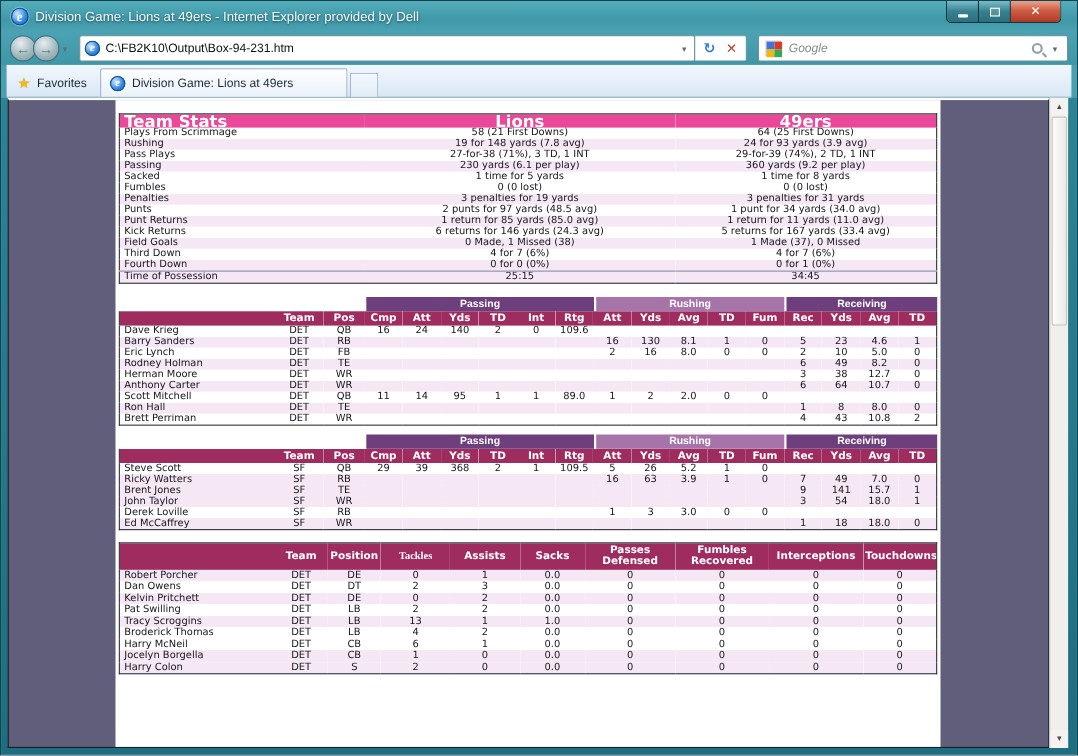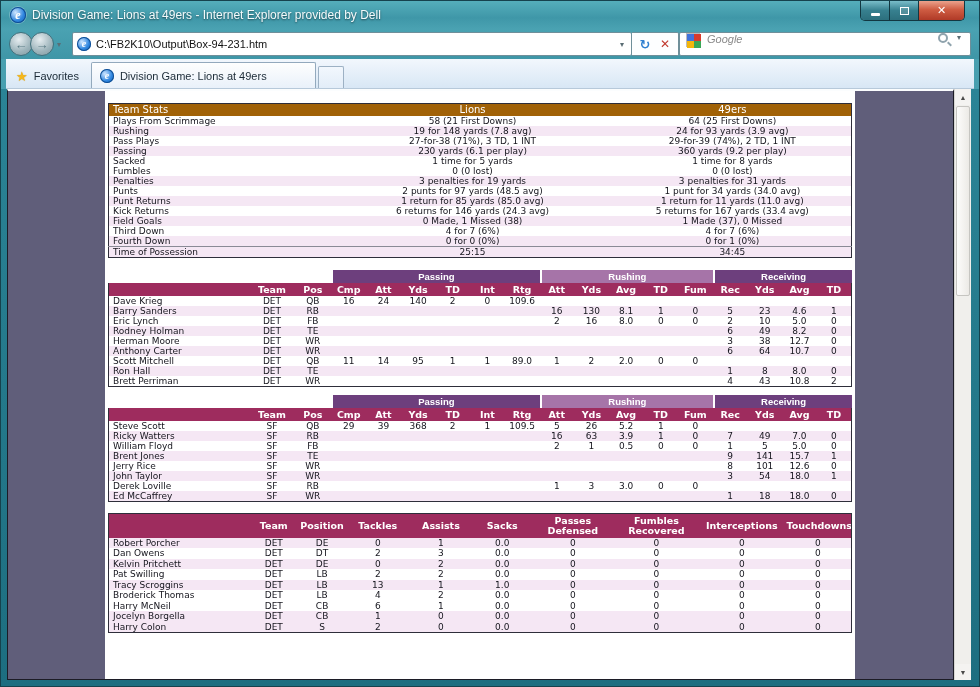--- a/index.html
+++ b/index.html
@@ -43,22 +43,22 @@
   .caret { color:#5a6d74; font-size:8px; margin:0 3px; }
   .addr-wrap { display:flex; align-items:center; background:#fff;
     border:1px solid #6f8f9a; border-radius:2px; height:24px;
     flex:0 0 560px; margin-left:8px; padding:0 4px; }
   .addr-text { font-size:11px; color:#111; margin-left:5px; flex:1; white-space:nowrap; overflow:hidden; }
   .btn-strip { display:flex; align-items:center; background:#fdfeff;
     border:1px solid #6f8f9a; border-left:none; height:24px; padding:0 3px; border-radius:0 2px 2px 0; }
   .mini-btn { width:20px; text-align:center; font-size:13px; font-weight:bold; }
   .refresh { color:#2f7fd0; }
   .stop { color:#c23a30; font-size:12px; }
-  .search-wrap { display:flex; align-items:flex-start; background:#fff;
-    border:1px solid #6f8f9a; border-radius:2px; height:24px; flex:1; padding:0 6px; }
+  .search-wrap { display:flex; align-items:center; background:#fff;
+    border:1px solid #6f8f9a; border-radius:2px; height:24px; flex:1; margin-left:10px; padding:0 6px; }
   .gicon { width:14px; height:14px; display:grid; grid-template-columns:7px 7px; grid-template-rows:7px 7px;
     border:1px solid #bbb; background:#fff; }
   .gicon i:nth-child(1){background:#4273db}.gicon i:nth-child(2){background:#d93a2b}
   .gicon i:nth-child(3){background:#f3b60c}.gicon i:nth-child(4){background:#3aa757}
   .search-text { font-size:11px; font-style:italic; color:#8a8a8a; margin-left:7px; flex:1; }
   .mag { width:10px; height:10px; border:2px solid #8fa3ad; border-radius:50%; position:relative; margin-right:6px;}
   .mag:after { content:""; position:absolute; width:5px; height:2px; background:#8fa3ad;
     transform:rotate(45deg); left:7px; top:8px; }
 
   
@@ -92,21 +92,21 @@
 
   
   table { border-collapse:collapse; table-layout:fixed; width:100%;
     font-family:"DejaVu Sans",sans-serif; font-size:9px; color:#15151d; }
   td, th { padding:0 2px; line-height:10px; text-align:center; white-space:nowrap; overflow:hidden; }
   td.name, th.name { text-align:left; padding-left:4px; }
   tr.alt td { background:#f5e7f4; }
 
   
   .ts-table { border:1px solid #2e2e3a; }
-  .ts-table th { background:#a16207; color:#fff; font-weight:normal; line-height:12px; font-size:10px; }
+  .ts-table th { background:#ec4899; color:#fff; font-weight:bold; line-height:12px; font-size:15px; }
   .ts-table td { line-height:10px; }
   .ts-table tr:last-child td { border-top:1px solid #8a8a96; }
   .ts-table .c-label { width:30%; }
   .ts-table .c-lions { width:38%; }
 
   
   .off-block { margin-top:12px; }
   .off-block.second { margin-top:8px; }
   .grp-row { display:flex; height:13px; }
   .grp-blank { flex:0 0 30%; }
@@ -120,21 +120,21 @@
   .off-table th.name { width:19%; }
   .off-table th.c-team { width:6%; }
   .off-table th.c-pos { width:5%; }
 
   
   .def-table { border:1px solid #2e2e3a; margin-top:11px; }
   .def-table th { background:#9e2c5e; color:#fff; font-weight:bold; font-size:9.5px;
     line-height:10px; height:24px; vertical-align:middle; white-space:normal; }
   .def-table td { line-height:10.5px; }
   .def-table th:nth-child(1){width:19%;} .def-table th:nth-child(2){width:6.5%;}
-  .def-table th:nth-child(3){width:6.5%;} .def-table th:nth-child(4){width:8.5%;}
+  .def-table th:nth-child(3){width:6.5%;} .def-table th:nth-child(4){width:8.5%;font-family:Liberation Serif, serif;}
   .def-table th:nth-child(5){width:8.5%;} .def-table th:nth-child(6){width:8%;}
   .def-table th:nth-child(7){width:11%;}  .def-table th:nth-child(8){width:11.5%;}
   .def-table th:nth-child(9){width:11.5%;}
 </style>
 </head>
 <body>
 
 <div class="window">
 
   <div class="titlebar">
@@ -560,79 +560,39 @@
                   <td>16</td>
                   <td>63</td>
                   <td>3.9</td>
                   <td>1</td>
                   <td>0</td>
                   <td>7</td>
                   <td>49</td>
                   <td>7.0</td>
                   <td>0</td>
                 </tr>
-                <tr>
-                  <td class="name">William Floyd</td>
-                  <td>SF</td>
-                  <td>FB</td>
-                  <td></td>
-                  <td></td>
-                  <td></td>
-                  <td></td>
-                  <td></td>
-                  <td></td>
-                  <td>2</td>
-                  <td>1</td>
-                  <td>0.5</td>
-                  <td>0</td>
-                  <td>0</td>
-                  <td>1</td>
-                  <td>5</td>
-                  <td>5.0</td>
-                  <td>0</td>
-                </tr>
                 <tr class="alt">
                   <td class="name">Brent Jones</td>
                   <td>SF</td>
                   <td>TE</td>
                   <td></td>
                   <td></td>
                   <td></td>
                   <td></td>
                   <td></td>
                   <td></td>
                   <td></td>
                   <td></td>
                   <td></td>
                   <td></td>
                   <td></td>
                   <td>9</td>
                   <td>141</td>
                   <td>15.7</td>
                   <td>1</td>
-                </tr>
-                <tr>
-                  <td class="name">Jerry Rice</td>
-                  <td>SF</td>
-                  <td>WR</td>
-                  <td></td>
-                  <td></td>
-                  <td></td>
-                  <td></td>
-                  <td></td>
-                  <td></td>
-                  <td></td>
-                  <td></td>
-                  <td></td>
-                  <td></td>
-                  <td></td>
-                  <td>8</td>
-                  <td>101</td>
-                  <td>12.6</td>
-                  <td>0</td>
                 </tr>
                 <tr class="alt">
                   <td class="name">John Taylor</td>
                   <td>SF</td>
                   <td>WR</td>
                   <td></td>
                   <td></td>
                   <td></td>
                   <td></td>
                   <td></td>

